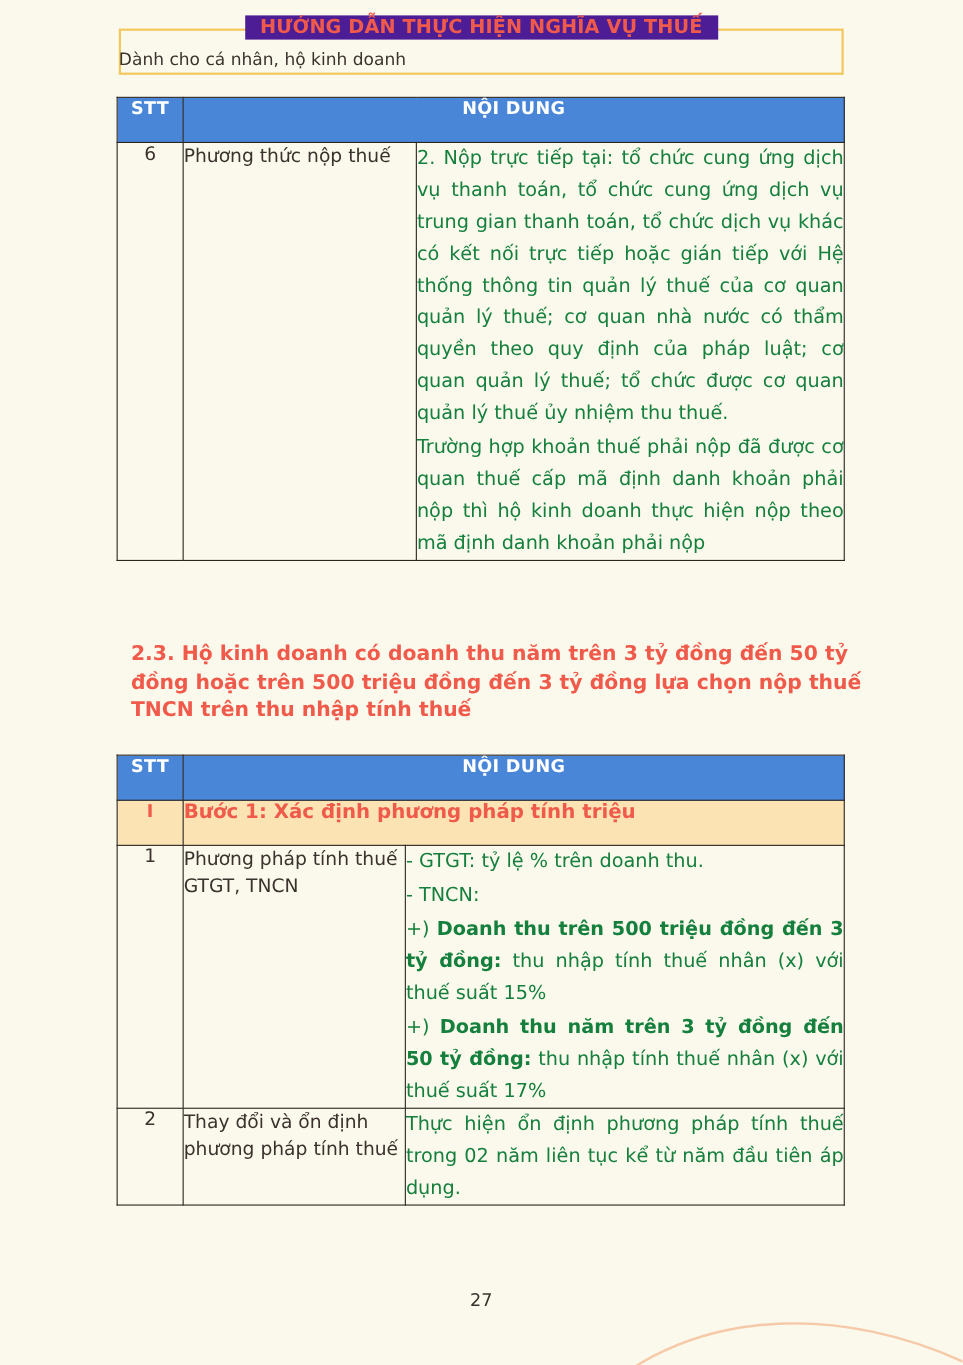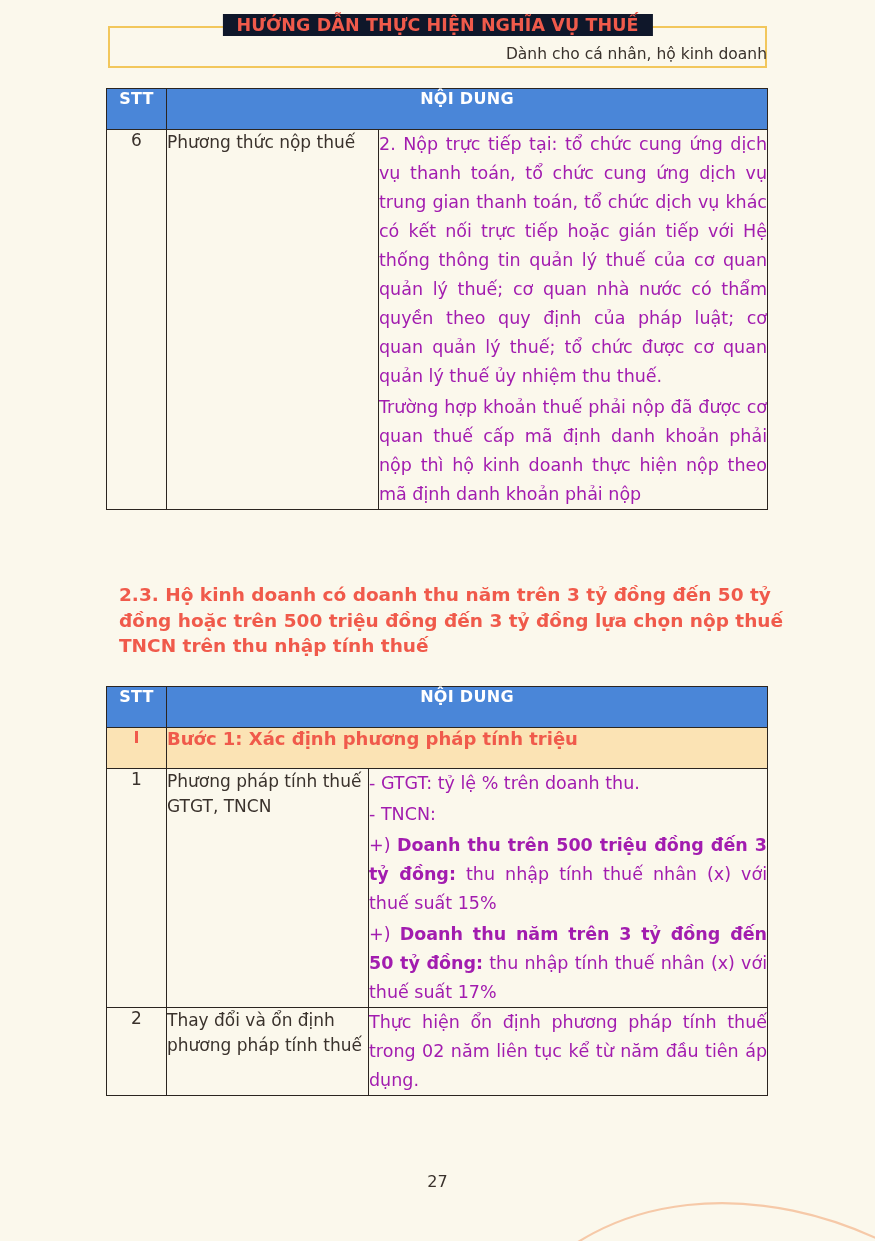--- a/index.html
+++ b/index.html
@@ -39,35 +39,35 @@
     height: 100%;
     box-sizing: border-box;
     border: 2px solid #F2C75C;
     background: #FBF8EC;
   }
   .header-title {
     position: absolute;
     left: 50%;
     top: -12px;
     transform: translateX(-50%);
-    background: #0f172a;
+    background: #4c1d95;
     padding: 0 14px;
     color: #F05A4B;
     font-weight: bold;
     font-size: 17.5px;
     letter-spacing: 0.1px;
     white-space: nowrap;
     line-height: 22px;
   }
   .header-sub {
     position: absolute;
     left: 0;
     right: 0;
     top: 18px;
-    text-align: right;
+    text-align: left;
     font-size: 15.5px;
     color: #3A322C;
     line-height: 20px;
   }
 
   
   .tbl {
     position: absolute;
     border-collapse: collapse;
     table-layout: fixed;
@@ -102,21 +102,21 @@
     vertical-align: middle;
     font-size: 17px;
     line-height: 25px;
     color: #3A322C;
     padding: 8px 10px 8px 12px;
   }
   .cell-body {
     vertical-align: middle;
     font-size: 17.5px;
     line-height: 29px;
-    color: #a21caf;
+    color: #15803d;
     padding: 10px 12px 10px 13px;
     text-align: justify;
     text-justify: inter-word;
   }
   .cell-body p {
     margin: 0 0 2px 0;
   }
   .cell-body p:last-child { margin-bottom: 0; }
 
   .step-row td {

